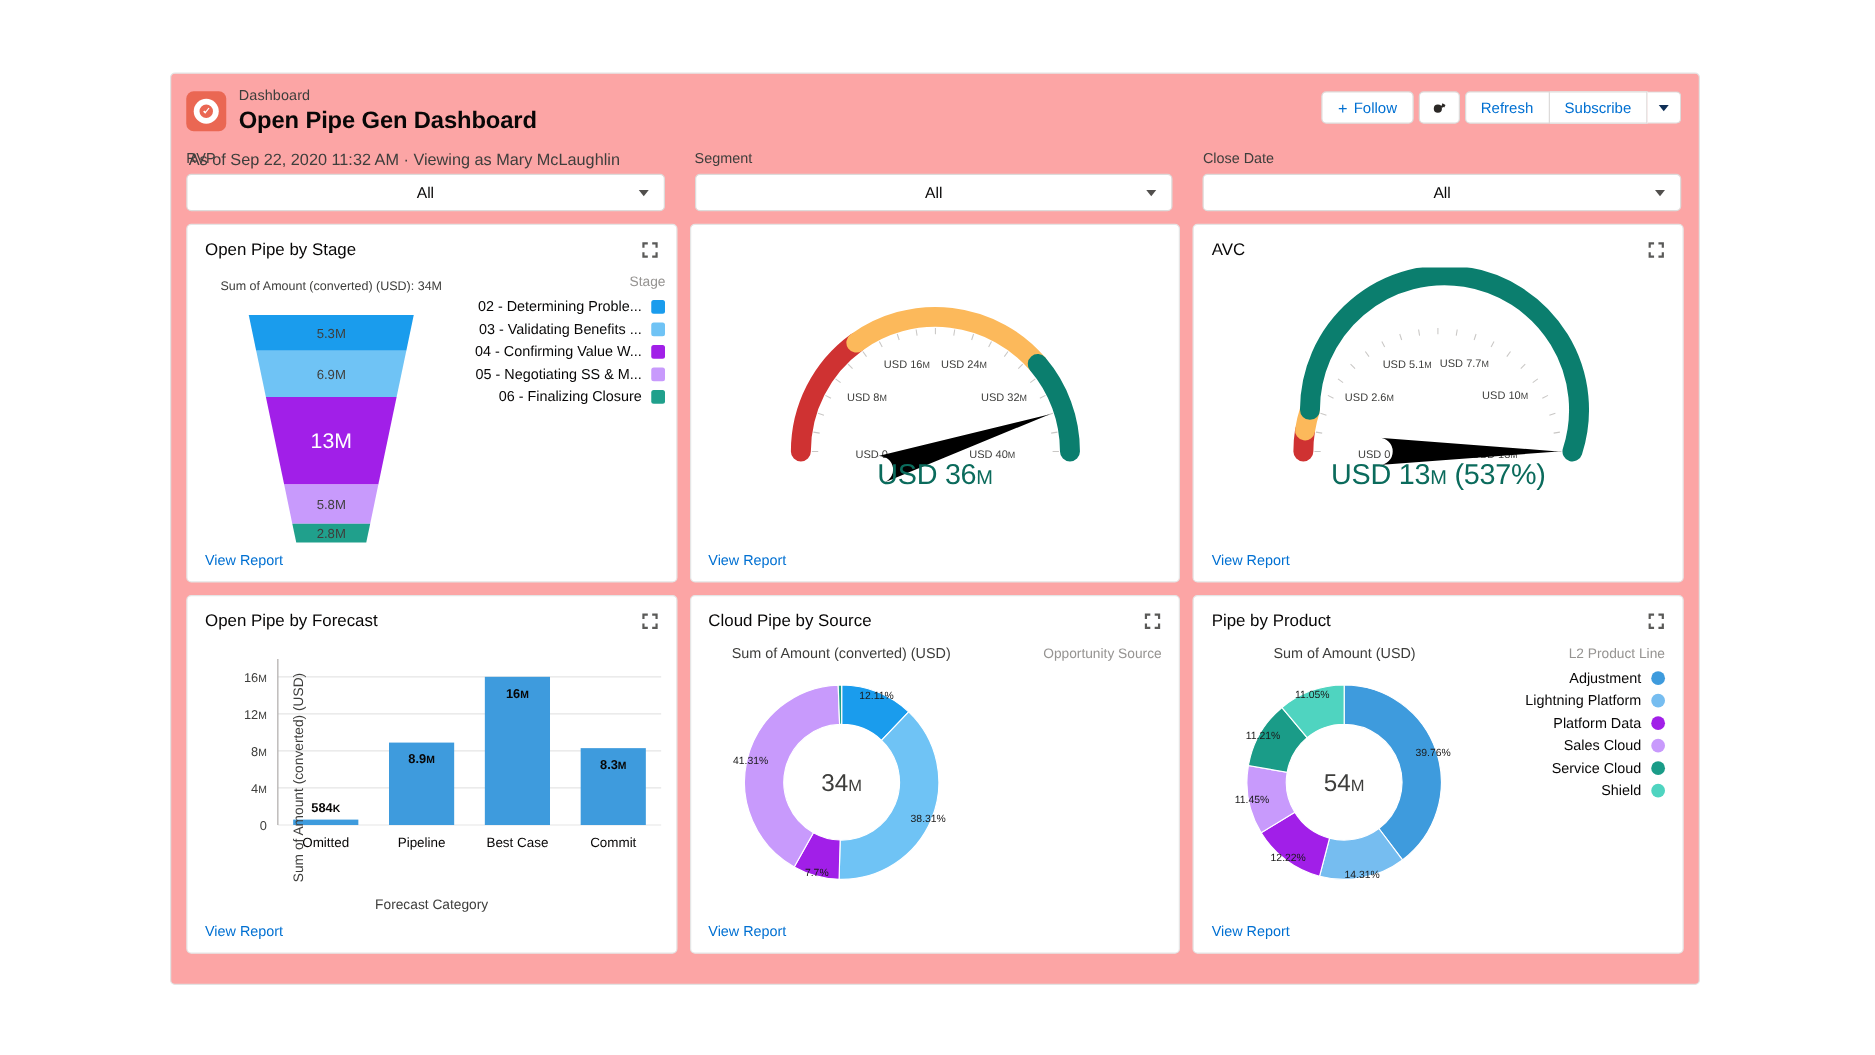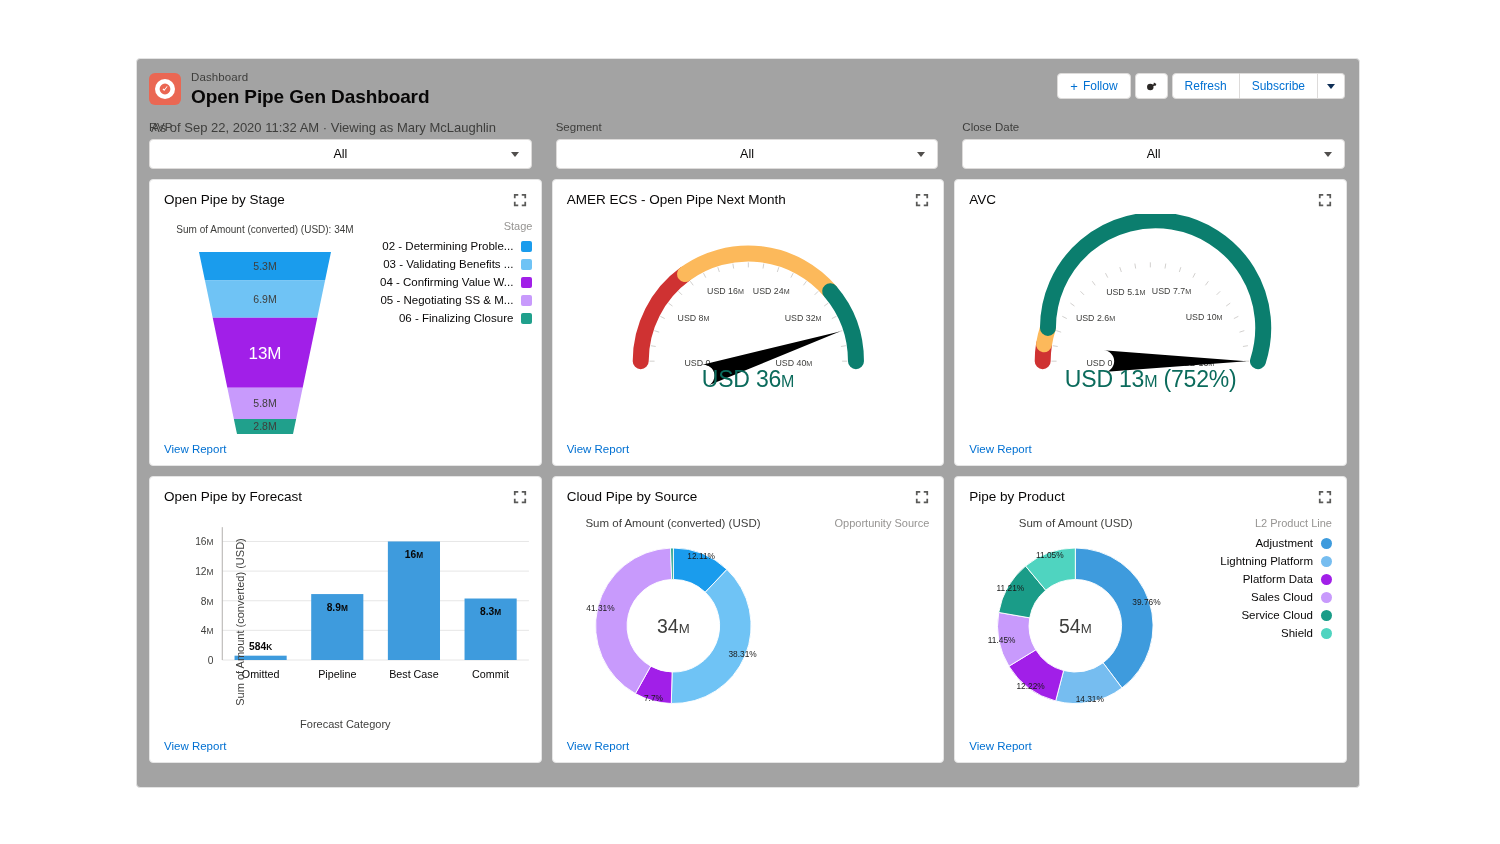--- a/index.html
+++ b/index.html
@@ -6,21 +6,21 @@
   html, body {
     width: 1500px; height: 844px;
     background: #ffffff;
     font-family: "Liberation Sans", sans-serif;
     overflow: hidden;
   }
   #app {
     position: absolute;
     left: 136px; top: 58px;
     width: 1224px; height: 730px;
-    background: #a3a3a3;
+    background: #fca5a5;
     border: 1px solid #e3e3e3;
     border-radius: 4px;
   }
 
   
   .hdr { position: relative; height: 62px; padding: 12px 16px 0 12px; }
   .hdr-left { display: flex; align-items: flex-start; gap: 10px; }
   .logo {
     width: 32px; height: 32px; border-radius: 6px;
     background: #ea6753; display: flex; align-items: center; justify-content: center;
@@ -84,21 +84,21 @@
 
   
   .funnel-wrap { display: flex; height: 100%; }
   .funnel-left { flex: 0 0 230px; position: relative; }
   .funnel-cap {
     position: absolute; top: 10px; left: 0; right: 0; text-align: center;
     font-size: 10px; color: #3e3e3c;
   }
   .legend { flex: 1; padding: 6px 14px 0 0; }
   .legend-title { font-size: 11px; color: #969492; text-align: right; margin-bottom: 8px; }
-  .legend-row { display: flex; align-items: center; justify-content: flex-end; gap: 8px; margin-bottom: 6px; }
+  .legend-row { display: flex; justify-content: flex-end; gap: 8px; margin-bottom: 6px; }
   .legend-label { font-size: 11.5px; color: #080707; white-space: nowrap; }
   .legend-swatch { width: 11px; height: 11px; border-radius: 2px; flex: 0 0 auto; }
   .legend-dot { width: 11px; height: 11px; border-radius: 50%; flex: 0 0 auto; }
 
   
   .gauge-wrap { position: relative; width: 100%; height: 100%; }
   .gauge-value {
     position: absolute; left: 0; right: 0; top: 152px; text-align: center;
     font-size: 23px; color: #0b6b5c; letter-spacing: -.2px;
   }
@@ -240,31 +240,20 @@
                   <span class="legend-swatch" style="background: rgb(32, 160, 140);"></span>
                 </div>
               </div>
           </div>
         </div>
       </div>
       <div class="view-report">View Report</div>
     </div>
 
     <div class="card">
-      <div class="card-hd">
-        <div class="card-title">AMER ECS - Open Pipe Next Month</div>
-        <svg class="expand-icon" viewBox="0 0 16 16">
-          <g fill="#3e3e3c">
-            <path d="M1 1h5v2H3v3H1z"></path>
-              <path d="M15 1h-5v2h3v3h2z"></path>
-            <path d="M1 15h5v-2H3v-3H1z"></path>
-              <path d="M15 15h-5v-2h3v-3h2z"></path>
-          </g>
-        </svg>
-      </div>
       <div class="card-body">
         <div class="gauge-wrap">
           <svg id="gauge1-svg" viewBox="0 0 400 220" width="100%" height="185">
               <path d="M72,174.99999999999997 A128,128 0 0 1 124.76348770656345,71.44582472000673" stroke="#cf3232" stroke-width="19" fill="none" stroke-linecap="round"></path>
               <path d="M124.76348770656345,71.44582472000673 A128,128 0 0 1 297.331963596804,91.8706498137365" stroke="#fcb95b" stroke-width="19" fill="none" stroke-linecap="round"></path>
               <path d="M297.331963596804,91.8706498137365 A128,128 0 0 1 328,175" stroke="#0b7e6e" stroke-width="19" fill="none" stroke-linecap="round"></path>
               <line x1="82.5" y1="174.99999999999997" x2="88.5" y2="175" stroke="#c9c7c5" stroke-width="1"></line>
               <line x1="83.94661998007132" y1="156.61895035777286" x2="89.87275002364215" y2="157.55755714801424" stroke="#c9c7c5" stroke-width="1"></line>
               <line x1="88.25085933531946" y1="138.69050316094368" x2="93.95719843309038" y2="140.54460512719334" stroke="#c9c7c5" stroke-width="1"></line>
               <line x1="95.30673340786679" y1="121.65611628060324" x2="100.65277255299699" y2="124.38005927904052" stroke="#c9c7c5" stroke-width="1"></line>
@@ -342,21 +331,21 @@
               <line x1="317.5" y1="175" x2="311.5" y2="175" stroke="#c9c7c5" stroke-width="1"></line>
               <text x="124" y="181" text-anchor="start" font-size="10.5" fill="#3e3e3c" font-family="&quot;Liberation Sans&quot;, sans-serif">USD 0</text>
               <text x="134.80650449500462" y="127.27489779826234" text-anchor="middle" font-size="10.5" fill="#3e3e3c" font-family="&quot;Liberation Sans&quot;, sans-serif"><tspan>USD 2.6</tspan><tspan font-size="8.5">M</tspan></text>
               <text x="170.79210892468947" y="95.98856043331861" text-anchor="middle" font-size="10.5" fill="#3e3e3c" font-family="&quot;Liberation Sans&quot;, sans-serif"><tspan>USD 5.1</tspan><tspan font-size="8.5">M</tspan></text>
               <text x="225.16321969908466" y="94.67436703839337" text-anchor="middle" font-size="10.5" fill="#3e3e3c" font-family="&quot;Liberation Sans&quot;, sans-serif"><tspan>USD 7.7</tspan><tspan font-size="8.5">M</tspan></text>
               <text x="263.9228358148104" y="125.56969931195343" text-anchor="middle" font-size="10.5" fill="#3e3e3c" font-family="&quot;Liberation Sans&quot;, sans-serif"><tspan>USD 10</tspan><tspan font-size="8.5">M</tspan></text>
               <text x="276" y="181" text-anchor="end" font-size="10.5" fill="#3e3e3c" font-family="&quot;Liberation Sans&quot;, sans-serif"><tspan>USD 13</tspan><tspan font-size="8.5">M</tspan></text>
               <path d="M314.5,175 L144,162 A13,13 0 0 1 144,188 Z" fill="#000"></path>
             </svg>
           <div class="gauge-value">
-            <span>USD 13</span><span class="sfx">M</span><span> (752%)</span>
+            <span>USD 13</span><span class="sfx">M</span><span> (537%)</span>
           </div>
         </div>
       </div>
       <div class="view-report">View Report</div>
     </div>
 
     <div class="card">
       <div class="card-hd">
         <div class="card-title">Open Pipe by Forecast</div>
         <svg class="expand-icon" viewBox="0 0 16 16">

